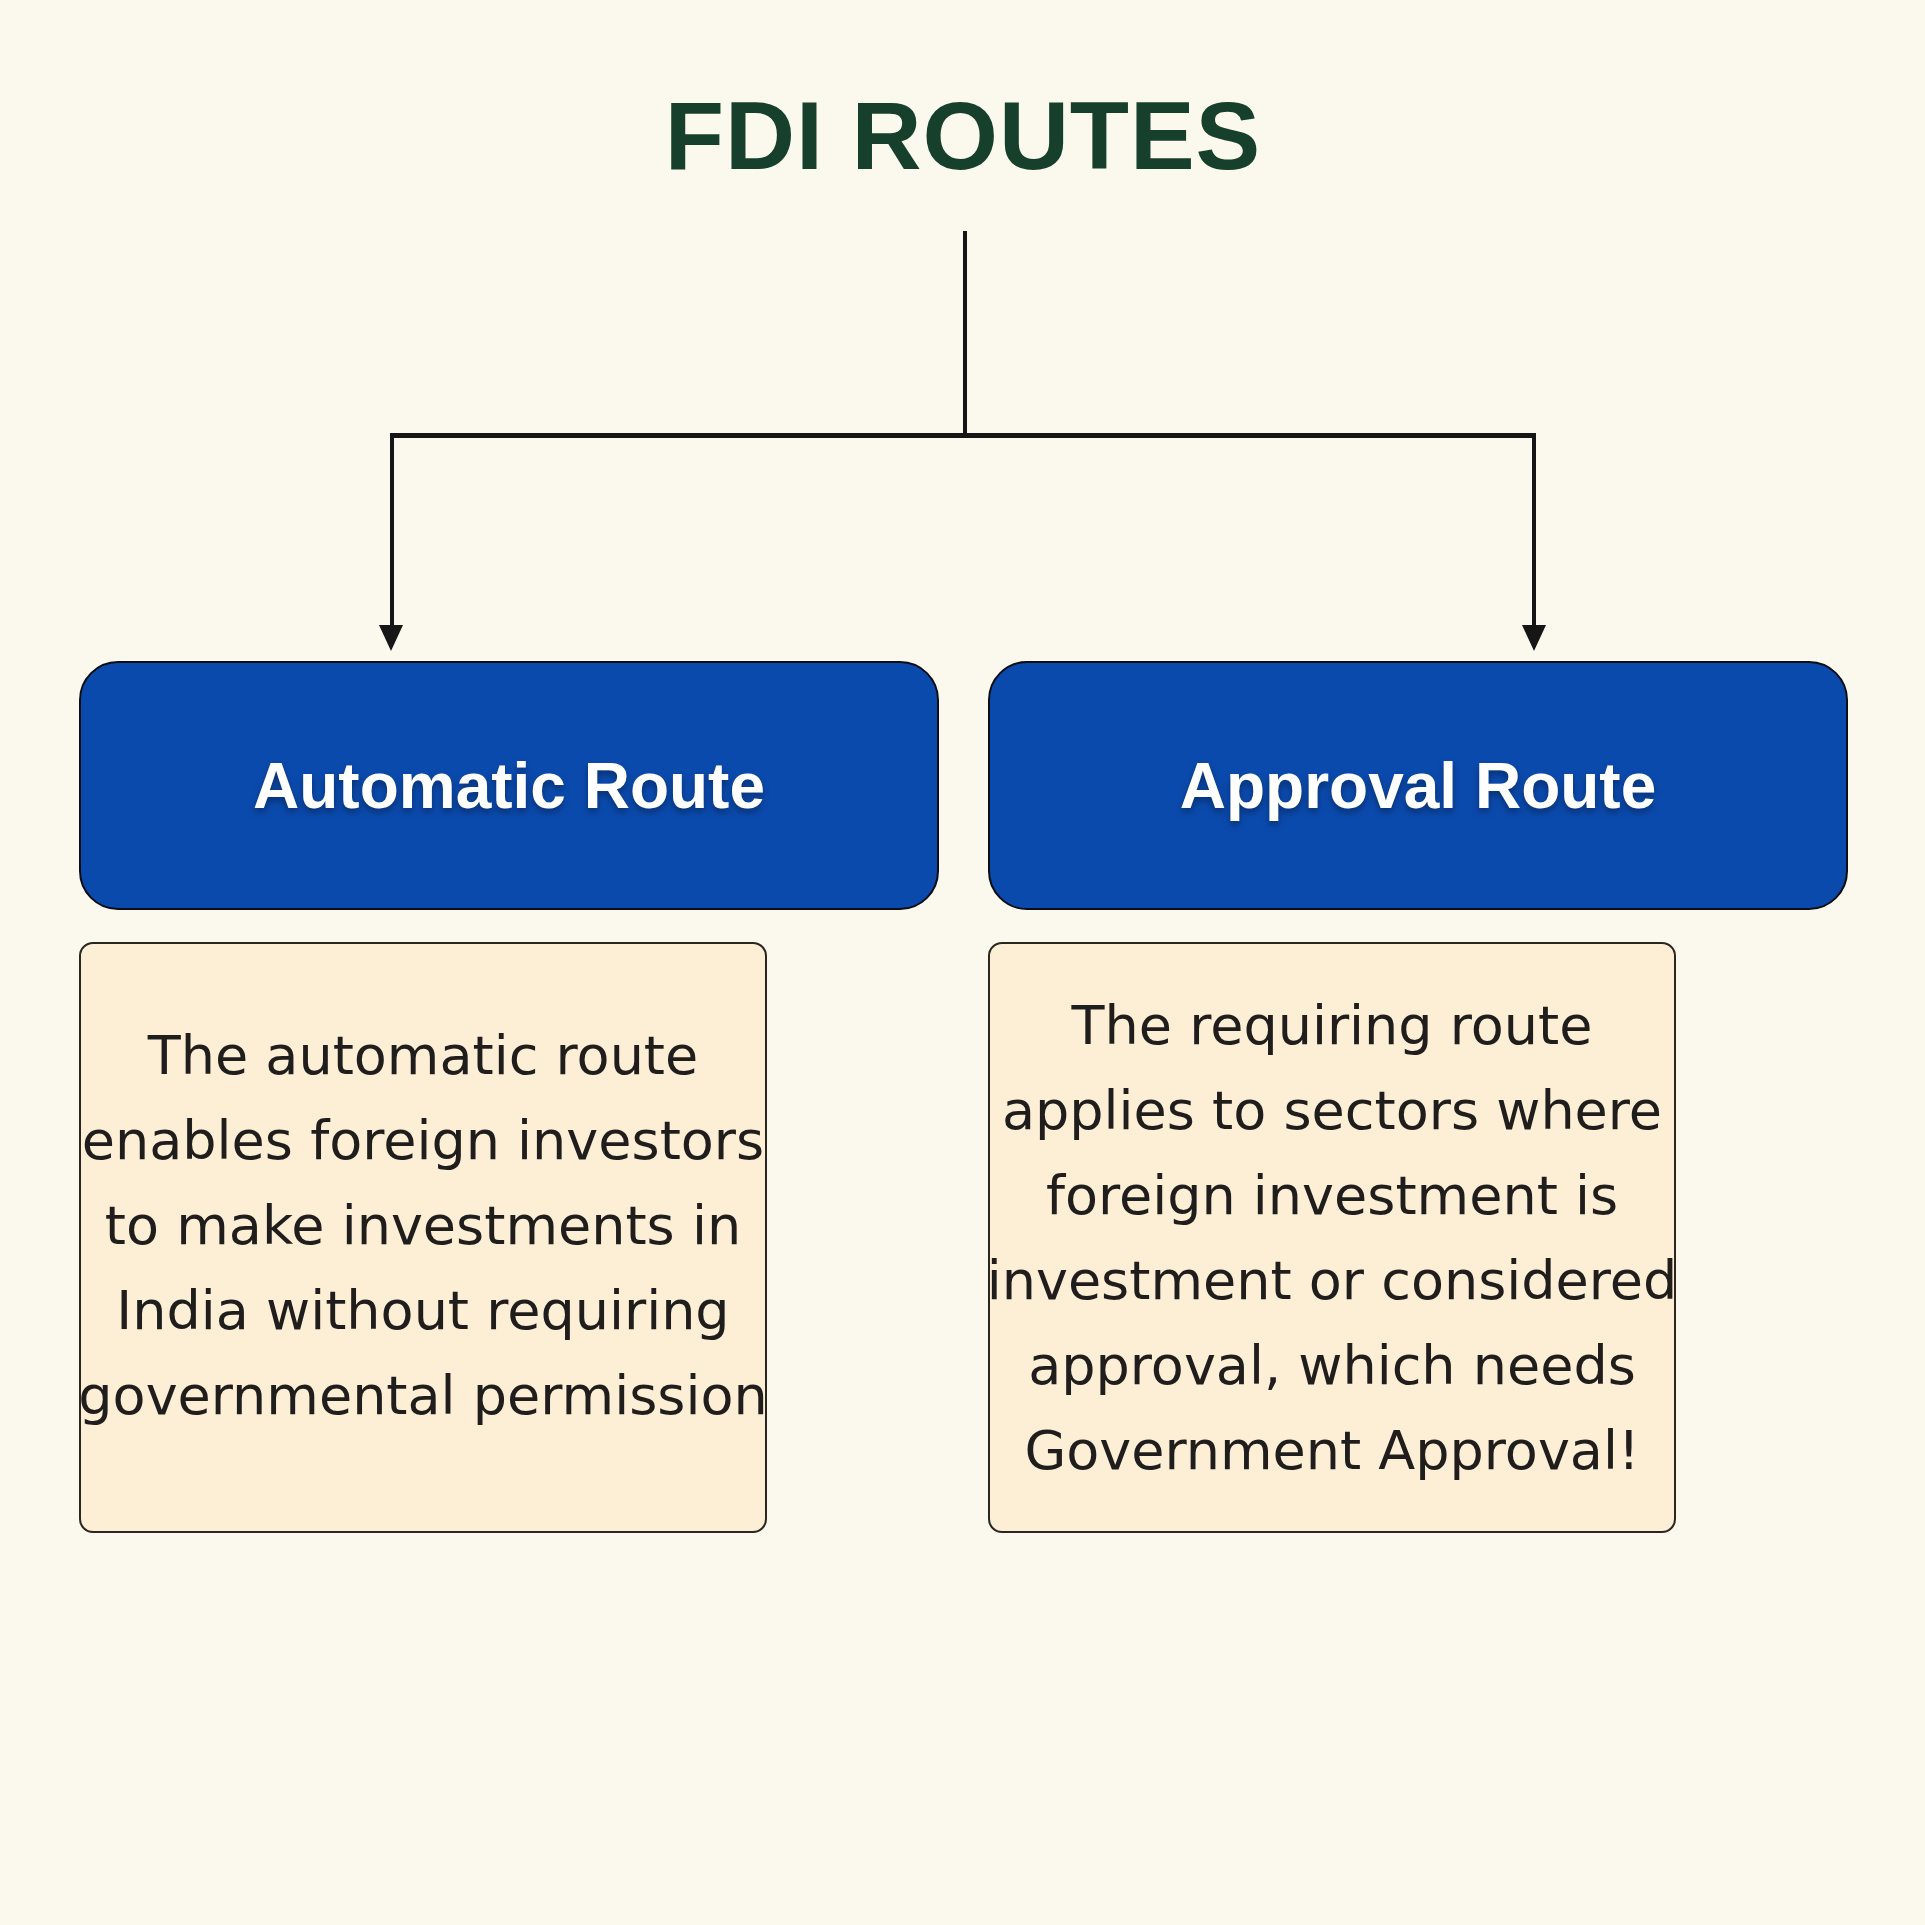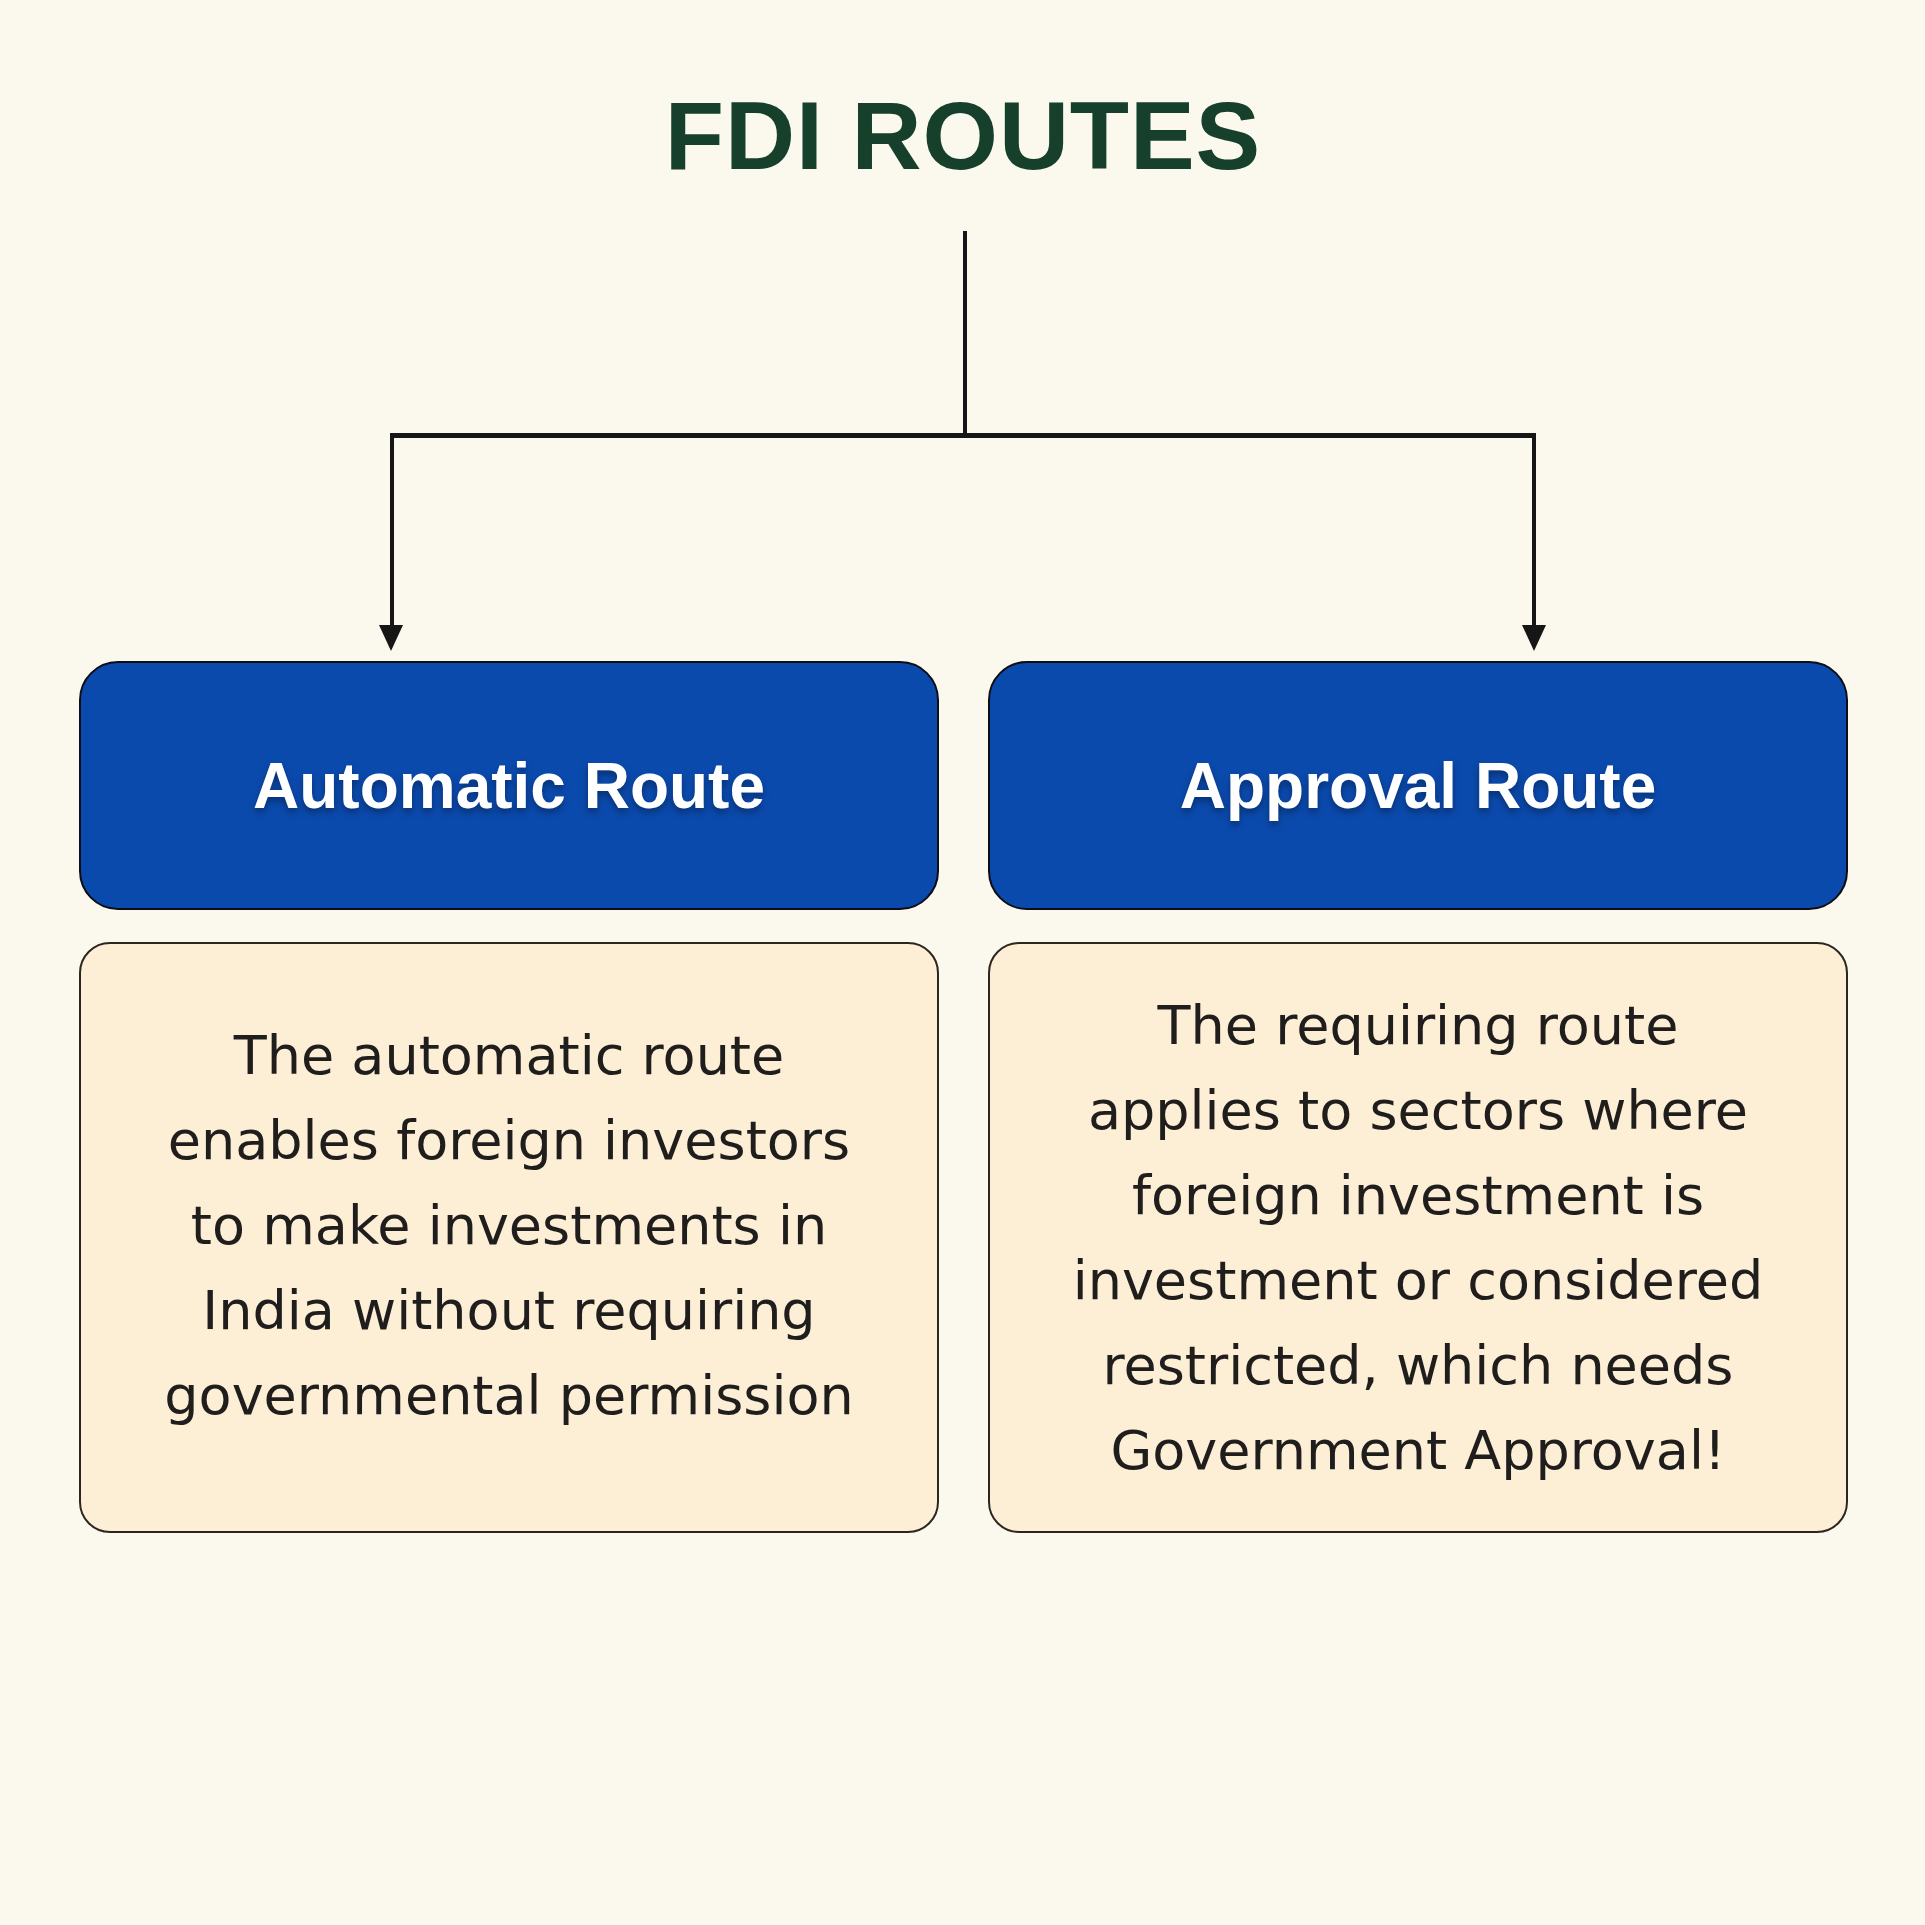--- a/index.html
+++ b/index.html
@@ -60,24 +60,24 @@
   .node-label{
     color:var(--label-white);
     font-family:"Liberation Sans", sans-serif;
     font-weight:700;
     font-size:64px;
     text-shadow:0 3.6px 7.2px rgba(0,0,0,0.35);
     white-space:nowrap;
   }
 
   .desc-box{
-    position:absolute;top:942px;width:860px;height:591px;
+    position:absolute;top:942px;width:688px;height:591px;
     background:var(--desc-tan);
     border:2.7px solid var(--desc-border);
-    border-radius:31px;
+    border-radius:14px;
     box-sizing:border-box;
     display:flex;flex-direction:column;align-items:center;justify-content:center;
   }
   .desc-box.left{left:79px;}
   .desc-box.right{left:988px;}
   .desc-box.left .desc-lines{transform:translateY(-12.5px);}
   .desc-lines{text-align:center;}
   .desc-line{
     font-family:"DejaVu Sans", sans-serif;
     font-size:54px;
@@ -117,19 +117,19 @@
       <div class="desc-line">governmental permission</div>
     </div>
   </div>
 
   <div class="desc-box right">
     <div class="desc-lines">
       <div class="desc-line">The requiring route</div>
       <div class="desc-line">applies to sectors where</div>
       <div class="desc-line">foreign investment is</div>
       <div class="desc-line">investment or considered</div>
-      <div class="desc-line">restricted, which needs</div>
+      <div class="desc-line">approval, which needs</div>
       <div class="desc-line">Government Approval!</div>
     </div>
   </div>
 
 </div>
 
 
 </body></html>

